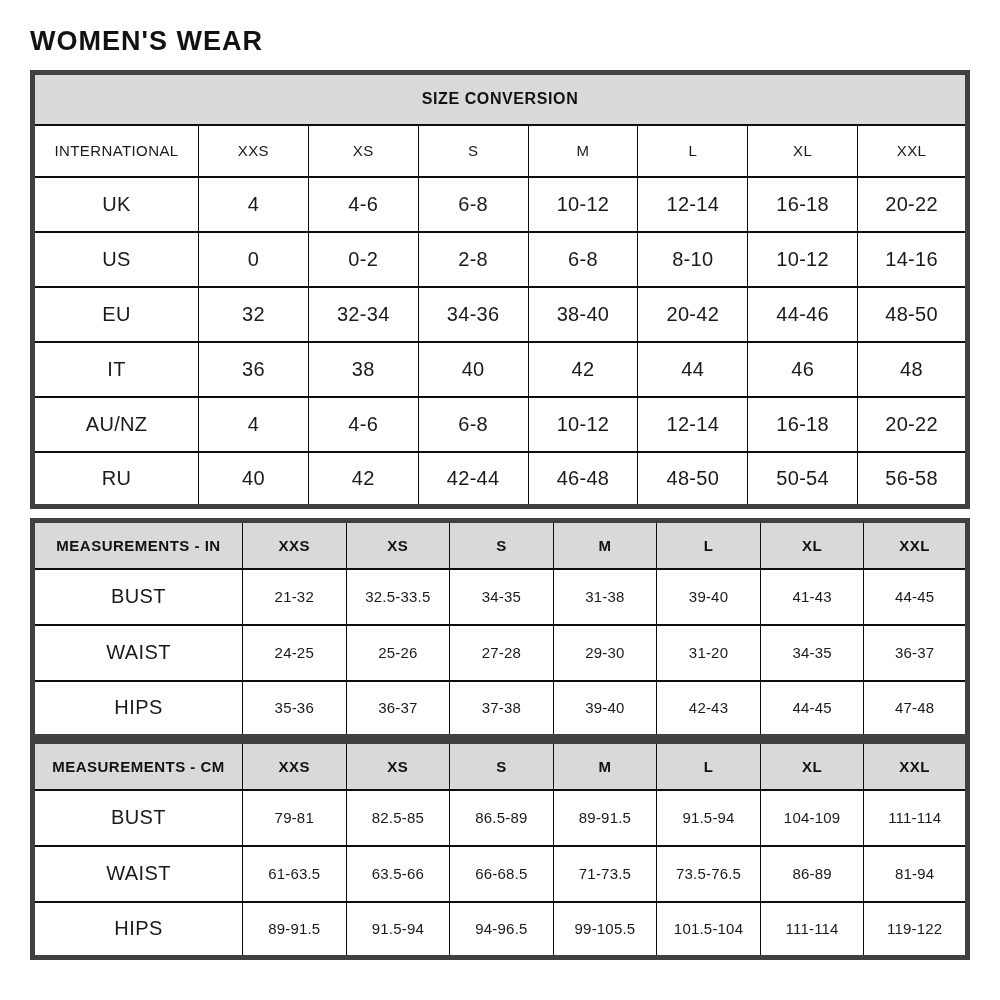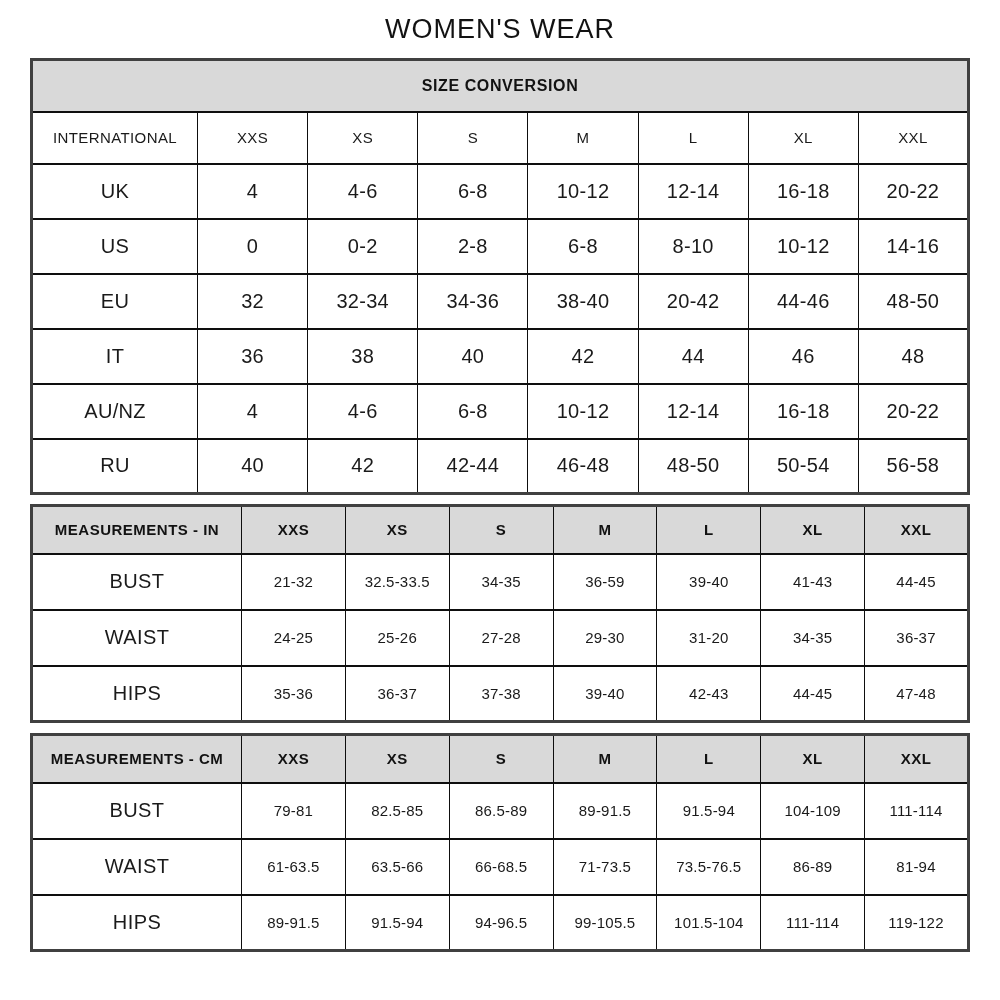--- a/index.html
+++ b/index.html
@@ -5,32 +5,31 @@
   * { margin: 0; padding: 0; box-sizing: border-box; }
   html, body { background: #ffffff; }
   body {
     width: 1000px; height: 1000px;
     font-family: "Liberation Sans", sans-serif;
     color: #1a1a1a;
     overflow: hidden;
   }
   .page { padding: 10px 30px 14px; }
   .page-title {
-    text-align: center;
     font-size: 27px;
-    font-weight: 400;
+    font-weight: 700;
     letter-spacing: 1px;
-    margin: 4px 0 13px;
+    margin: 16px 0 13px;
     color: #121212;
   }
   table {
     width: 100%;
     border-collapse: collapse;
     table-layout: fixed;
-    border: 3px solid #404040;
+    border: 5px solid #404040;
   }
   td, th {
     border: 1.5px solid #0e0e0e;
     border-top-width: 2.5px;
     border-bottom-width: 2.5px;
     text-align: center;
     vertical-align: middle;
     overflow: hidden;
     white-space: nowrap;
   }
@@ -38,21 +37,21 @@
     height: 52px;
     background: #d9d9d9;
     font-size: 16px;
     font-weight: 700;
     letter-spacing: 0.6px;
     color: #121212;
   }
   .t1 { margin-bottom: 9px; }
   .t1 .hdr td { height: 52px; font-size: 15px; letter-spacing: 0.4px; }
   .t1 .data td { height: 55px; font-size: 20px; letter-spacing: 0.3px; }
-  .t2 { margin-bottom: 10px; }
+  .t2 { }
   .t2 .hdr td {
     height: 48px;
     background: #d9d9d9;
     font-size: 15px;
     font-weight: 700;
     letter-spacing: 0.5px;
     color: #121212;
   }
   .t2 .data td { height: 56px; font-size: 15px; letter-spacing: 0.2px; }
   .t2 .data td.rowlabel { font-size: 20px; letter-spacing: 0.4px; }
@@ -160,21 +159,21 @@
         <td>M</td>
         <td>L</td>
         <td>XL</td>
         <td>XXL</td>
       </tr>
       <tr class="data">
         <td class="rowlabel">BUST</td>
         <td>21-32</td>
         <td>32.5-33.5</td>
         <td>34-35</td>
-        <td>36-59</td>
+        <td>31-38</td>
         <td>39-40</td>
         <td>41-43</td>
         <td>44-45</td>
       </tr>
       <tr class="data">
         <td class="rowlabel">WAIST</td>
         <td>24-25</td>
         <td>25-26</td>
         <td>27-28</td>
         <td>29-30</td>

